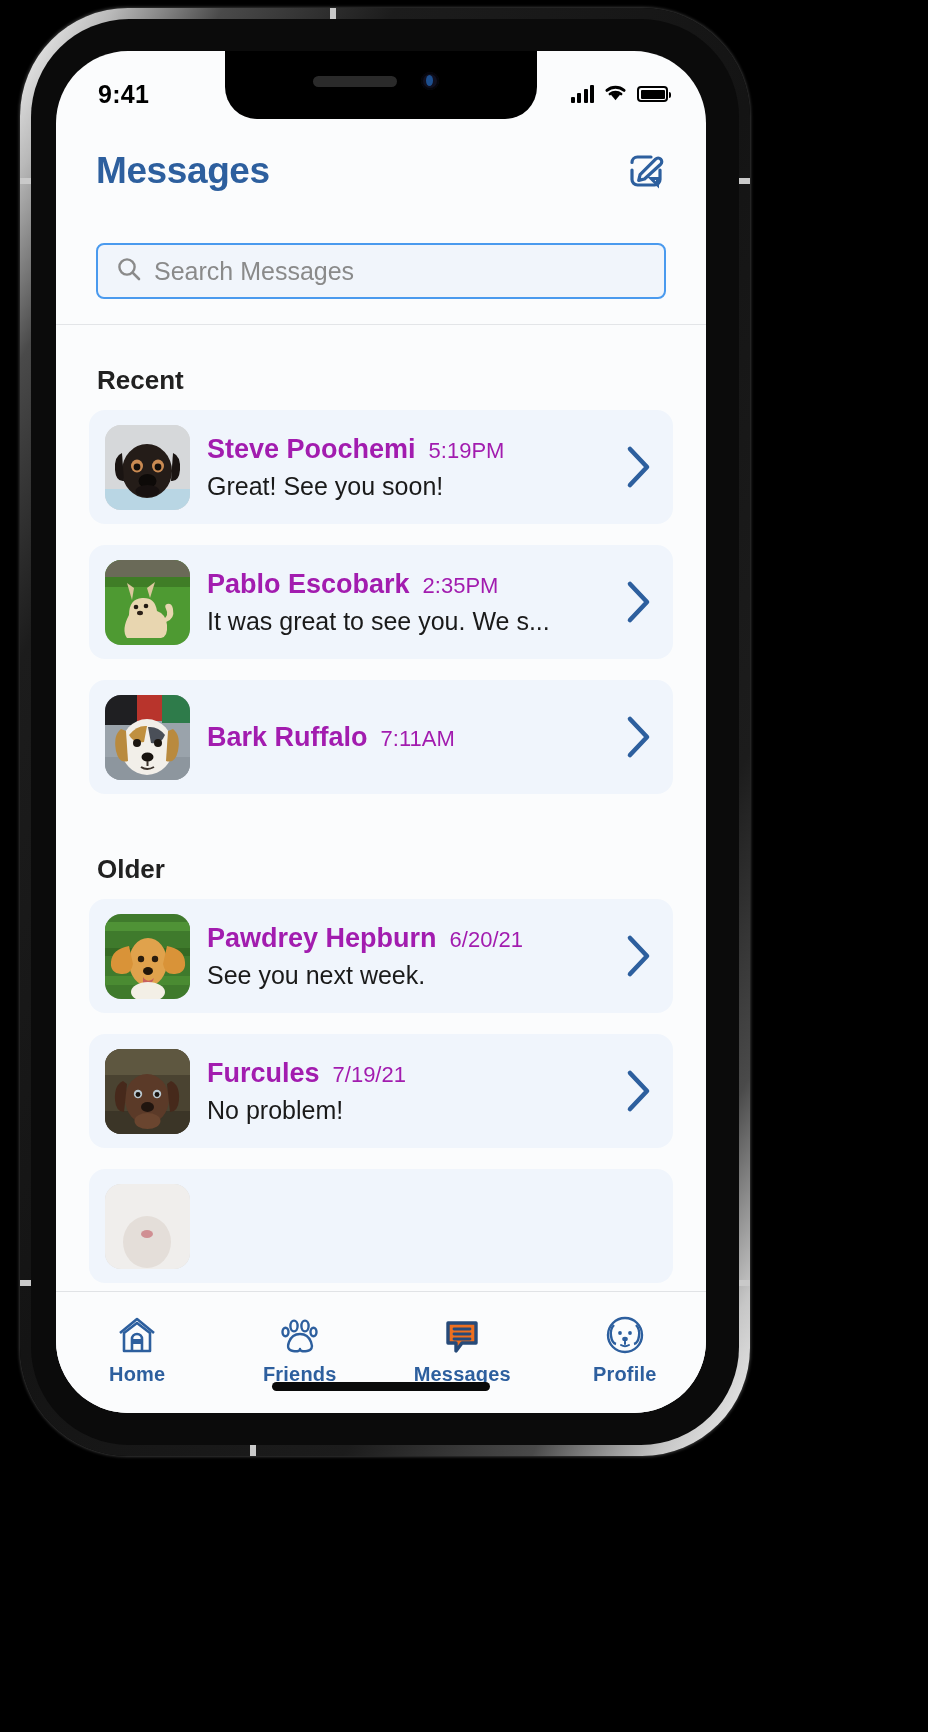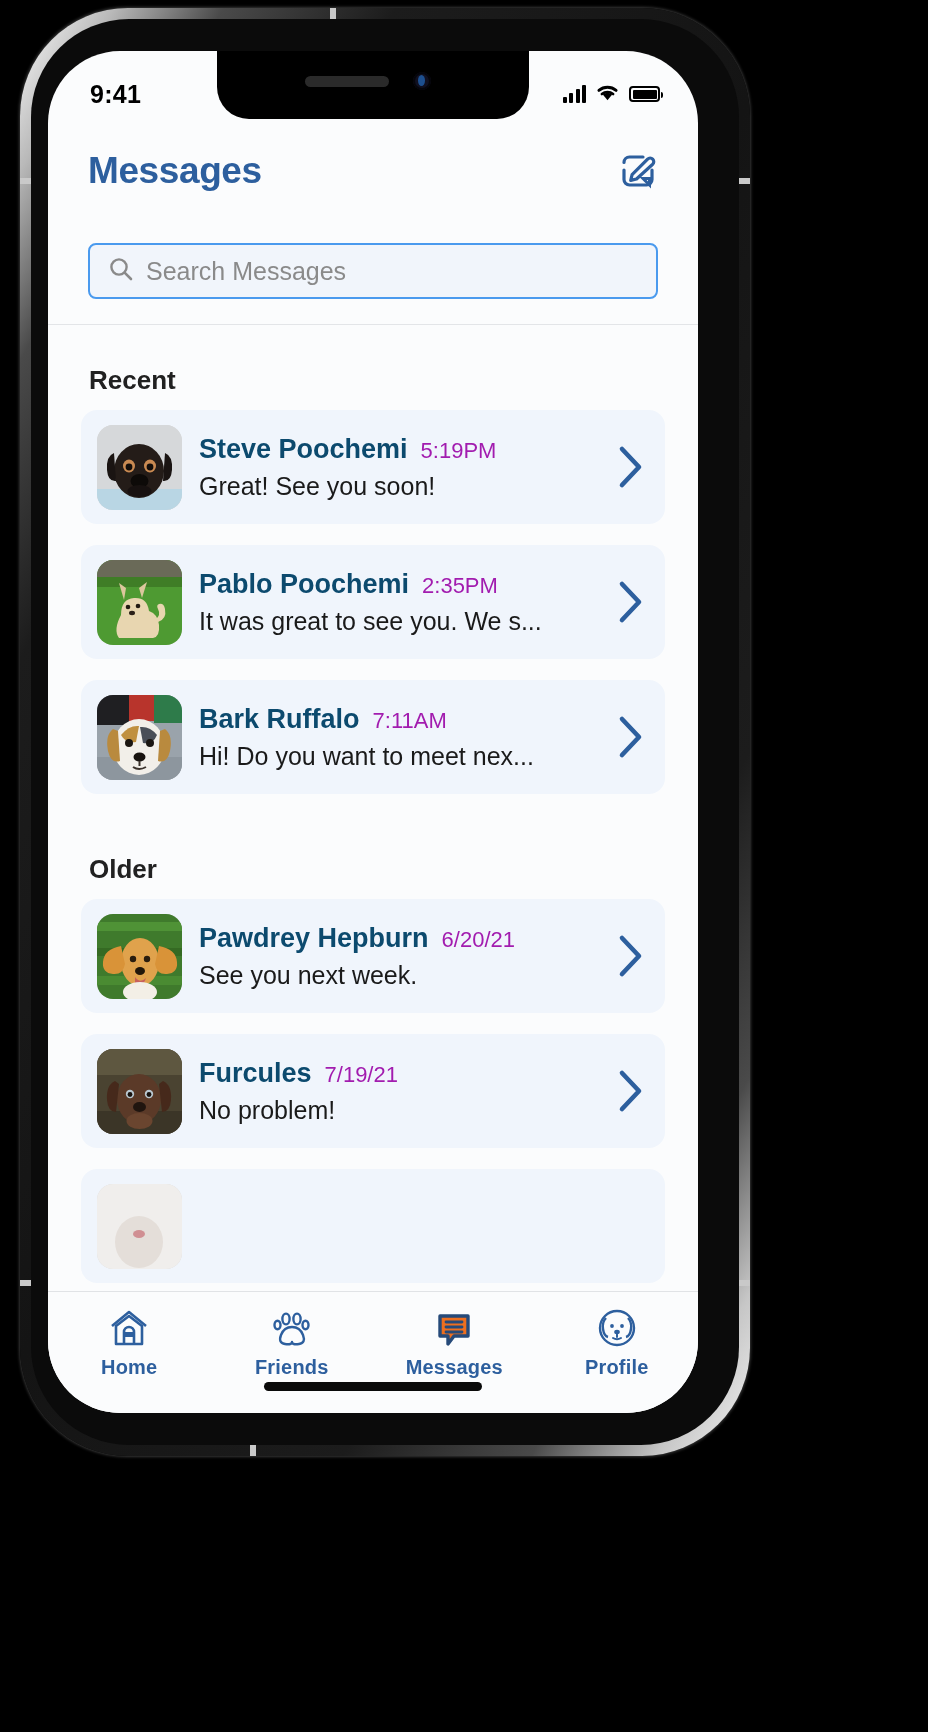--- a/index.html
+++ b/index.html
@@ -26,21 +26,21 @@
   }
   #phone-bezel-inner {
     position: absolute;
     left: 11px;  top: 11px;
     width: 708px; height: 1426px;
     border-radius: 98px;
     background: #0b0b0b;
   }
   #phone-screen {
     position: absolute;
-    left: 28px; top: 43px;
+    left: 36px; top: 43px;
     width: 650px; height: 1362px;
     border-radius: 72px;
     background: #fbfcfd;
     overflow: hidden;
   }
 
   
   .side-btn { position: absolute; background: linear-gradient(180deg,#9a9a9a,#2e2e2e,#8d8d8d); border-radius: 2px; }
   #btn-silent { left: 17px; top: 236px; width: 5px; height: 40px; }
   #btn-vol-up { left: 16px; top: 320px; width: 5px; height: 78px; }
@@ -164,39 +164,39 @@
   }
   .avatar {
     width: 85px; height: 85px; border-radius: 16px;
     flex: 0 0 85px; overflow: hidden; position: relative;
     background: #d8d8d8;
   }
   .avatar svg { display: block; width: 100%; height: 100%; }
   .row-body { flex: 1 1 auto; margin-left: 17px; min-width: 0; }
   .row-top { display: flex; align-items: baseline; gap: 13px; }
   .row-name {
-    font-size: 27px; font-weight: bold; color: #0c4a6e;
+    font-size: 27px; font-weight: bold; color: #a21caf;
     white-space: nowrap;
   }
   .row-time {
     font-size: 22px; color: #a21caf; white-space: nowrap;
   }
   .row-preview {
     font-size: 25px; color: #1a1a1a; margin-top: 7px;
     white-space: nowrap; overflow: hidden;
   }
   .row-chevron { flex: 0 0 auto; margin-left: 8px; display: flex; align-items: center; }
 
   
   #tab-bar {
     position: absolute; bottom: 0; left: 0; width: 100%; height: 122px;
     background: #fbfcfd;
     border-top: 1.5px solid #e1e3e6;
     display: flex; align-items: flex-start; justify-content: space-around;
-    padding-top: 13px;
+    padding-top: 20px;
     z-index: 20;
   }
   .tab-item {
     display: flex; flex-direction: column; align-items: center; gap: 5px;
     width: 150px; cursor: pointer;
   }
   .tab-icon { height: 46px; display: flex; align-items: center; justify-content: center; }
   .tab-label { font-size: 20px; color: #2d5f9e; font-weight: bold; letter-spacing: 0.2px; }
 
   #home-indicator {
@@ -318,21 +318,21 @@
       <path d="M27 40 l-5 -17 7 5 z" fill="#dcc79d"></path>
               <path d="M45 38 l5 -16 -8 6 z" fill="#dcc79d"></path>
       <circle cx="31" cy="47" r="2.3" fill="#221a12"></circle>
               <circle cx="41" cy="46" r="2.3" fill="#221a12"></circle>
       <ellipse cx="35" cy="53" rx="3" ry="2.2" fill="#2b2018"></ellipse>
       <path d="M61 62 q9 -3 7 -13 q-1 -6 -6 -5 q-3 1 -1 5 q3 6 -2 10 z" fill="#e8d6b0"></path>
     </svg>
           </div>
           <div class="row-body">
             <div class="row-top">
-              <span class="row-name">Pablo Poochemi</span>
+              <span class="row-name">Pablo Escobark</span>
               <span class="row-time">2:35PM</span>
             </div>
             <div class="row-preview">It was great to see you. We s...</div>
           </div>
           <div class="row-chevron">
             <svg width="34" height="50" viewBox="0 0 34 50">
   <path d="M9 7 L26 25 L9 43" stroke="#2d5f9e" stroke-width="4.6" fill="none" stroke-linecap="round" stroke-linejoin="round"></path>
             </svg>
           </div>
         </div>
@@ -353,21 +353,20 @@
               <circle cx="53" cy="48" r="4" fill="#1b1611"></circle>
       <ellipse cx="42.5" cy="62" rx="6" ry="4.6" fill="#18130f"></ellipse>
       <path d="M42.5 66 v5 M36 72 q6 4 13 0" stroke="#3b322b" stroke-width="2" fill="none"></path>
     </svg>
           </div>
           <div class="row-body">
             <div class="row-top">
               <span class="row-name">Bark Ruffalo</span>
               <span class="row-time">7:11AM</span>
             </div>
-            <div class="row-preview">Hi! Do you want to meet nex...</div>
           </div>
           <div class="row-chevron">
             <svg width="34" height="50" viewBox="0 0 34 50">
   <path d="M9 7 L26 25 L9 43" stroke="#2d5f9e" stroke-width="4.6" fill="none" stroke-linecap="round" stroke-linejoin="round"></path>
             </svg>
           </div>
         </div>
         <div class="section-label">Older</div>
         <div class="msg-row">
           <div class="avatar">

